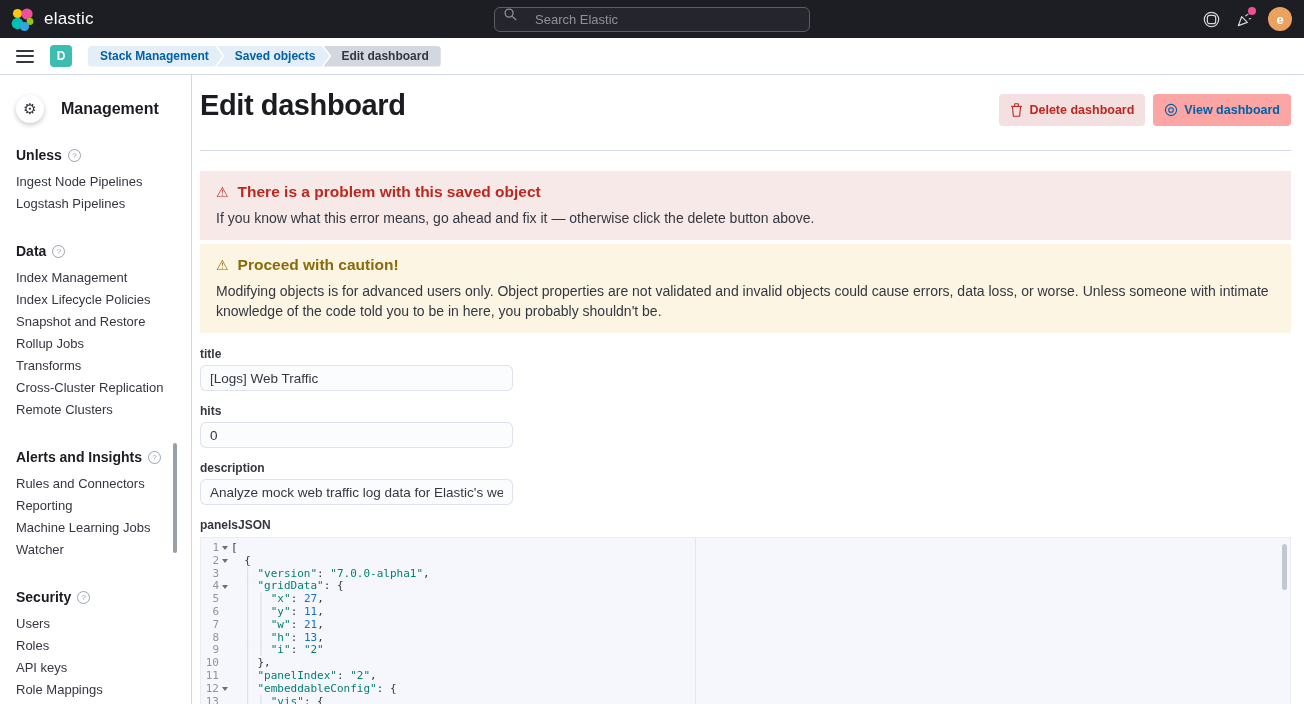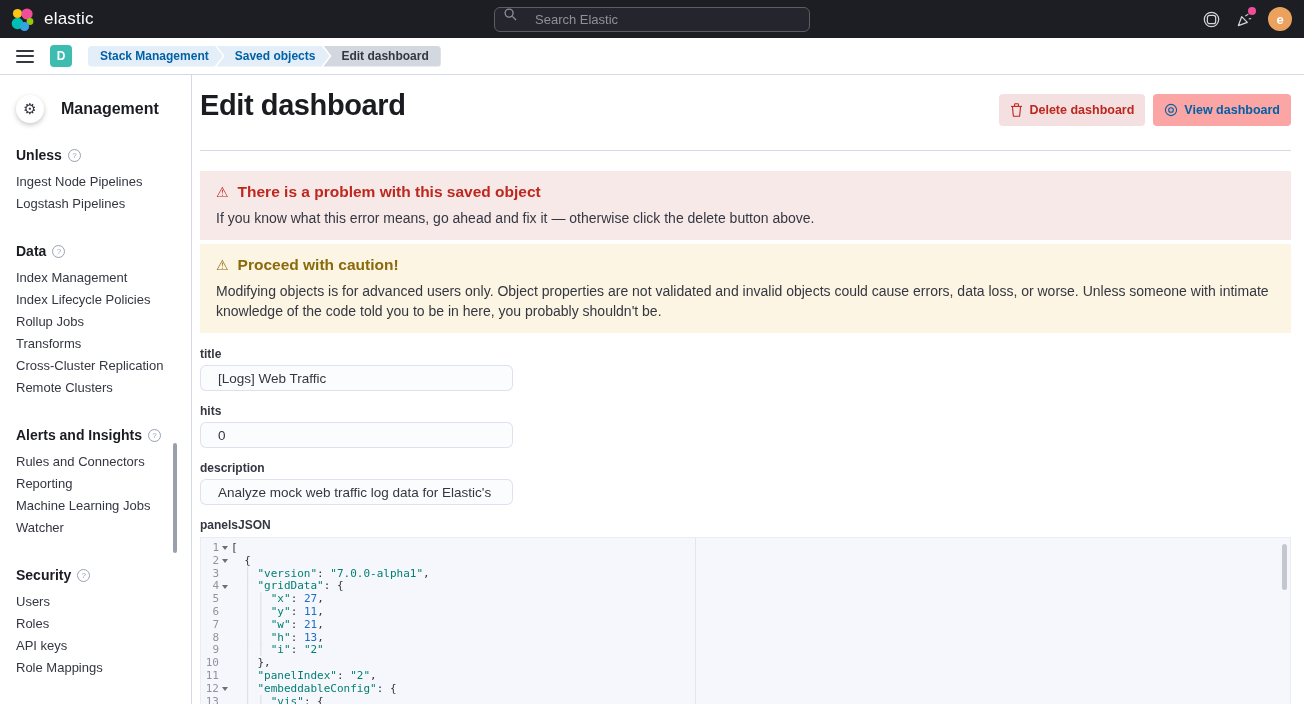--- a/index.html
+++ b/index.html
@@ -85,21 +85,21 @@
   .callout-error .callout-title { color:#bd271e; }
   .callout-warn  .callout-title { color:#8a6a0b; }
   .warn-glyph { font-size:14px; }
   .callout-body { margin-top:7px; font-size:14px; color:#343741; line-height:20px;
     max-width:1075px; }
 
   .form { margin-top:14px; }
   .field { margin-bottom:13px; }
   .field-label { display:block; font-size:12px; font-weight:700; color:#343741;
     margin-bottom:4px; }
-  .field input { width:313px; height:26px; padding:0 18px; border:none; border-radius:6px;
+  .field input { width:313px; height:26px; padding:0 10px; border:none; border-radius:6px;
     background:#fbfcfd; box-shadow:inset 0 0 0 1px rgba(17,42,134,.12);
     font-size:13.5px; color:#343741; font-family:inherit; }
 
   
   .editor { position:relative; margin-top:5px; height:172px; background:#f5f7fc;
     border:1px solid #e9ecf3; overflow:hidden; padding-top:4px;
     font-family:"DejaVu Sans Mono","Liberation Mono",monospace; font-size:11px;
     line-height:12.8px; cursor:text; }
   .print-margin { position:absolute; left:494px; top:0; bottom:0; width:1px;
     background:#e2e6ee; }
@@ -190,20 +190,21 @@
           <div class="nav-item">Ingest Node Pipelines</div>
           <div class="nav-item">Logstash Pipelines</div>
         </div>
         <div class="nav-section">
           <div class="nav-heading">
             <span>Data</span>
             <span class="help-icon">?</span>
           </div>
           <div class="nav-item">Index Management</div>
           <div class="nav-item">Index Lifecycle Policies</div>
+          <div class="nav-item">Snapshot and Restore</div>
           <div class="nav-item">Rollup Jobs</div>
           <div class="nav-item">Transforms</div>
           <div class="nav-item">Cross-Cluster Replication</div>
           <div class="nav-item">Remote Clusters</div>
         </div>
         <div class="nav-section">
           <div class="nav-heading">
             <span>Alerts and Insights</span>
             <span class="help-icon">?</span>
           </div>

